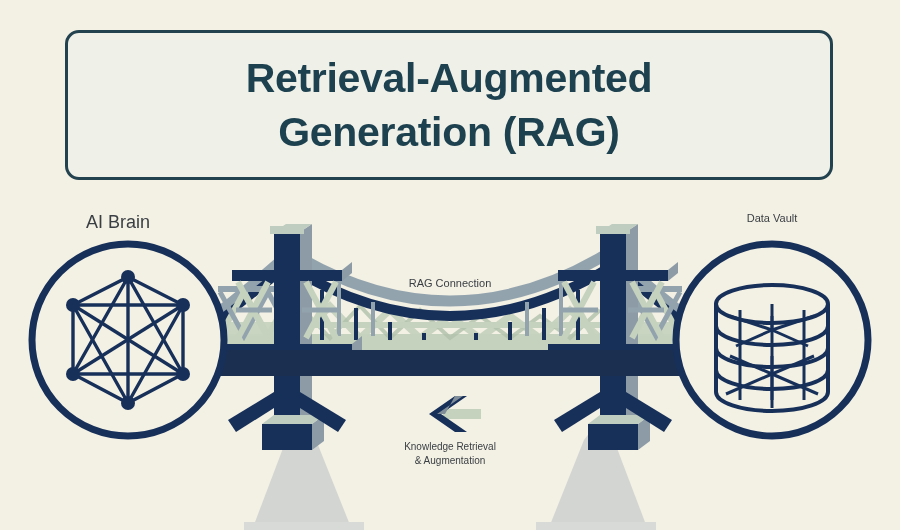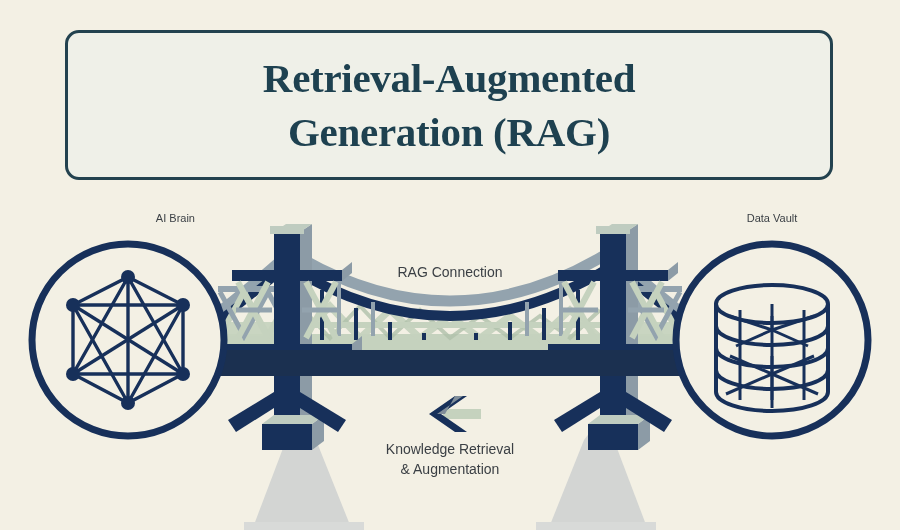--- a/index.html
+++ b/index.html
@@ -31,55 +31,54 @@
     box-sizing: border-box;
     background: #EFF0E8;
     border: 3px solid #23424F;
     border-radius: 14px;
     display: flex;
     align-items: center;
     justify-content: center;
     z-index: 5;
   }
   .title-text {
-    font-family: Liberation Serif, serif;
+    font-family: Liberation Sans, sans-serif;
     font-weight: bold;
     font-size: 41px;
     line-height: 1.32;
     letter-spacing: -0.3px;
     color: #1E4150;
     text-align: center;
     white-space: pre-line;
     margin: 0;
   }
   
   .lbl {
     position: absolute;
     color: #3A3F44;
     font-family: "Liberation Sans", sans-serif;
     text-align: center;
     z-index: 6;
     white-space: pre-line;
   }
   #label-ai-brain {
-    left: 63px; top: 212px; width: 132px;
-    font-size: 11px;
-    text-align: right;
+    left: 52px; top: 212px; width: 132px;
+    font-size: 18px;
   }
   #label-data-vault {
     left: 706px; top: 212px; width: 132px;
     font-size: 11px;
   }
   #label-rag-connection {
-    left: 370px; top: 264px; width: 160px;
-    font-size: 14px;
+    left: 370px; top: 277px; width: 160px;
+    font-size: 11px;
   }
   #label-knowledge {
     left: 360px; top: 440px; width: 180px;
-    font-size: 14px;
+    font-size: 10px;
     line-height: 1.42;
   }
 </style>
 </head>
 <body>
 
 <div id="canvas">
 
   <svg id="scene" viewBox="0 0 900 530" xmlns="http://www.w3.org/2000/svg">
     <defs>

